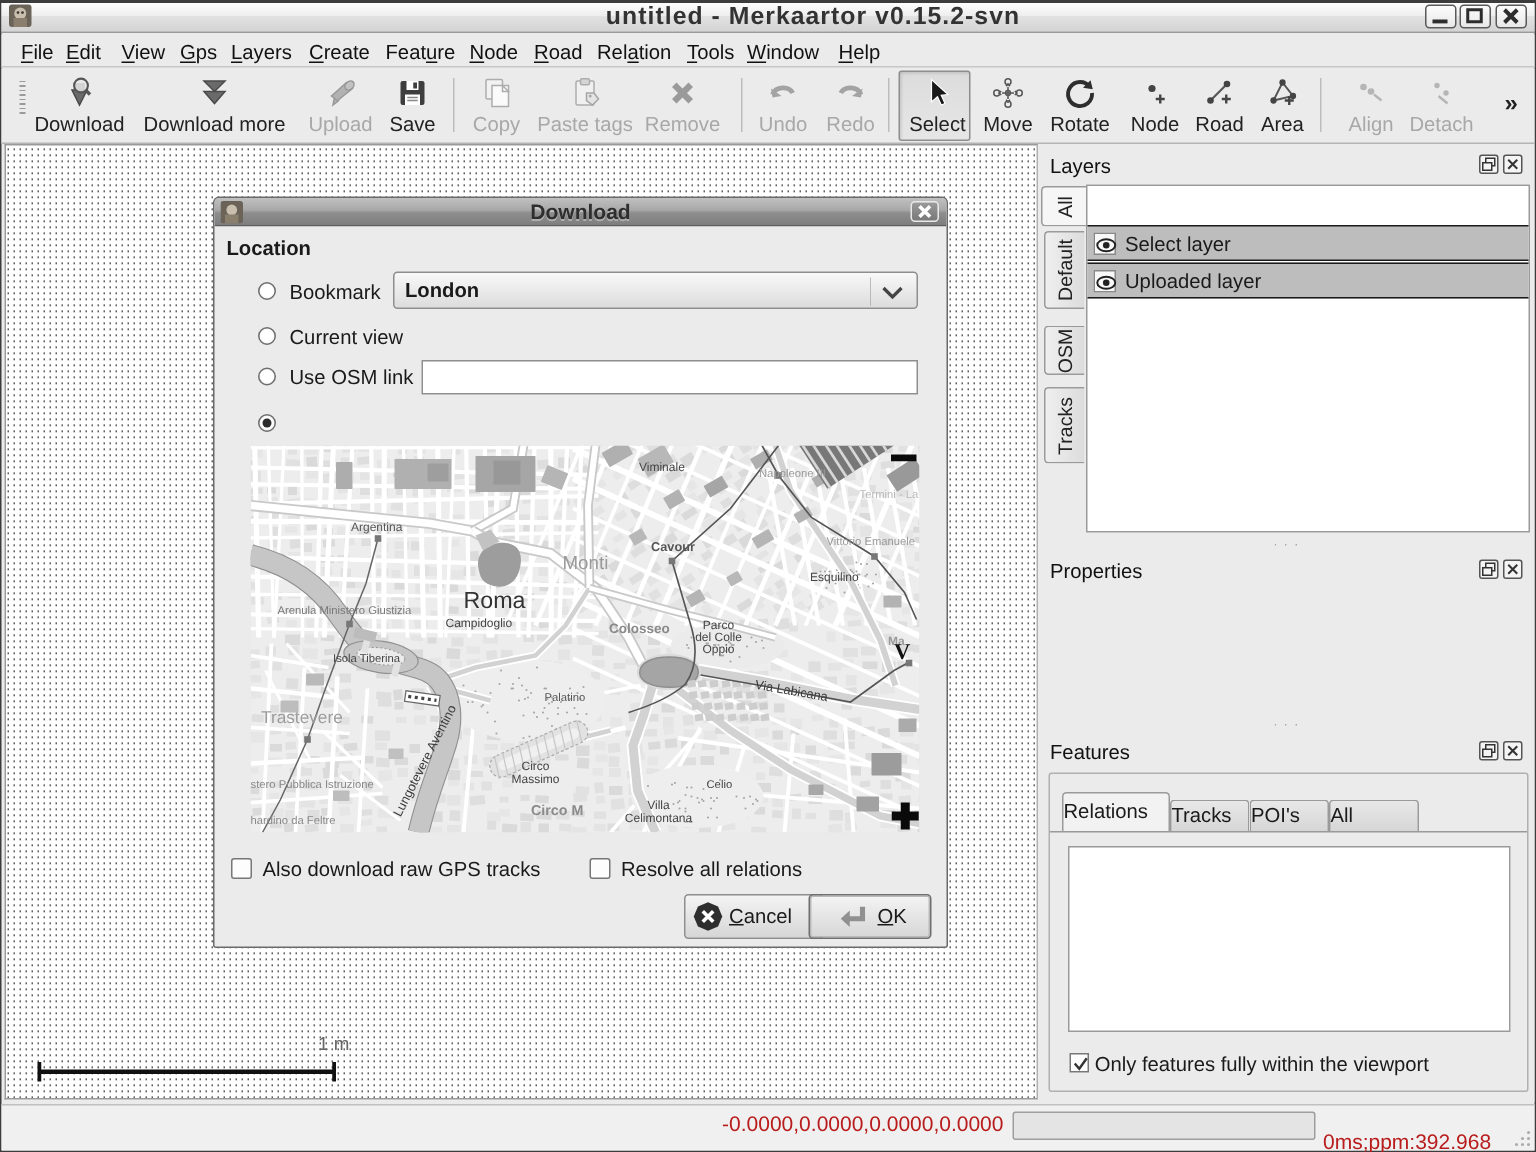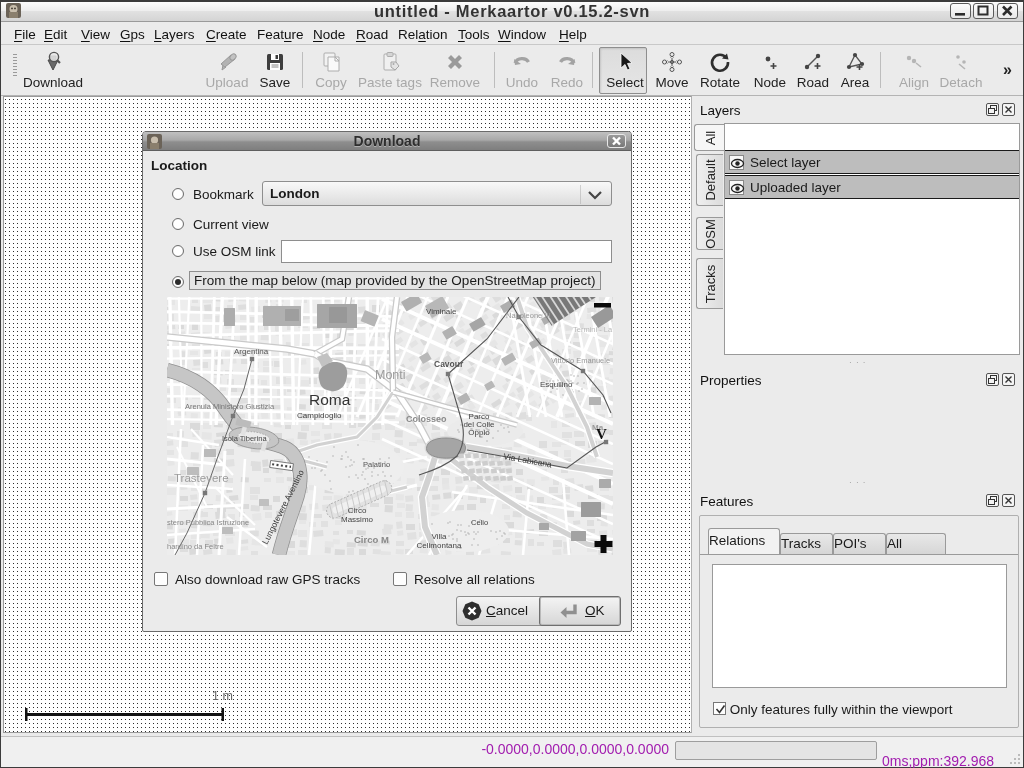--- a/index.html
+++ b/index.html
@@ -6,21 +6,21 @@
 html,body { width:1024px; height:768px; overflow:hidden; }
 body { font-family:"Liberation Sans", sans-serif; background:#ebebeb; position:relative; font-size:13px; color:#1a1a1a; }
 .abs { position:absolute; }
 
 
 #frame { position:absolute; inset:0; border:1px solid #3c3c3c; border-top:2px solid #3c3c3c; }
 
 
 #titlebar { position:absolute; left:1px; top:2px; right:1px; height:20px;
   background:linear-gradient(#fdfdfd,#eeeeee 45%,#e2e2e2 46%,#d4d4d4); 
-  border-bottom:1px solid #9a9a9a; }
+  border-bottom:1px solid #9a9a9a;padding-left:30px; }
 #titletext { position:absolute; width:100%; text-align:center; top:0px; font-weight:bold; font-size:16.5px; color:#333; letter-spacing:0.7px; }
 .winbtn { position:absolute; top:1px; width:21px; height:16px; border:1px solid #5a5a5a; border-radius:3px;
   background:linear-gradient(#fcfcfc,#e8e8e8); text-align:center; }
 .winbtn svg { display:block; margin:0 auto; }
 
 
 #menubar { position:absolute; left:1px; top:23px; right:1px; height:22px; background:#ebebeb; border-bottom:1px solid #c8c8c8;}
 #menubar span { position:absolute; top:4px; font-size:13.5px; color:#111; }
 #menubar u { text-decoration:underline; text-underline-offset:2px; }
 
@@ -57,21 +57,21 @@
 .eyebox { position:absolute; left:4px; top:4px; width:15px; height:15px; background:#f8f8f8; border:1px solid #888; }
 
 
 #featbox { position:absolute; left:5px; top:419px; width:320px; height:213px; border:1px solid #b0b0b0; border-radius:2px; background:#ebebeb; }
 .ftab { position:absolute; font-size:13.5px; text-align:left; border:1px solid #9a9a9a; border-bottom:none; border-radius:3px 3px 0 0; background:linear-gradient(#e8e8e8,#d6d6d6); }
 .ftab.sel { background:#f2f2f2; }
 #featlist { position:absolute; left:12px; top:48px; width:295px; height:124px; background:#fff; border:1px solid #9a9a9a; }
 .cb { width:13px; height:13px; border:1px solid #777; background:#fdfdfd; display:inline-block; vertical-align:-2px; }
 
 
-#statusbar { position:absolute; left:1px; right:1px; bottom:1px; height:31px; background:#f0f0f0; border-top:1px solid #c0c0c0; font-size:14px; color:#a21caf; }
+#statusbar { position:absolute; left:1px; right:1px; bottom:1px; height:31px; background:#f0f0f0; border-top:1px solid #c0c0c0; font-size:14px; color:#b91c1c; }
 #coords { position:absolute; right:354px; top:4px; }
 #progress { position:absolute; left:674px; top:4px; width:202px; height:19px; border:1px solid #9e9e9e; border-radius:2px; background:#e4e4e4; }
 #ppm { position:absolute; left:881px; top:4px;margin-top:12px; }
 
 
 #dialog { position:absolute; left:142px; top:131px; width:490px; height:501px;
   background:#ebebeb; border:1px solid #6a6a6a; border-radius:4px 4px 2px 2px;
   }
 #dtitle { position:absolute; left:0; top:0; width:100%; height:19px; border-radius:3px 3px 0 0;
   background:linear-gradient(#c0c0c0,#a8a8a8 45%,#8e8e8e 55%,#7e7e7e); border-bottom:1px solid #5f5f5f; }
@@ -134,20 +134,24 @@
 </div>
 
 <div id="toolbar">
   <div class="handle"></div>
   <div id="selbtn"></div>
   <div class="tb" style="left:17px;width:70px"><svg class="ic" width="24" height="24">
         <path d="M7 10 L17 10 L12 20 Z M9 10 L9 6 L15 6 L15 10" fill="#6a6a6a" stroke="#4a4a4a"></path>
         <circle cx="13" cy="7" r="4.6" fill="#e8e8e8" fill-opacity="0.85" stroke="#555" stroke-width="1.4"></circle>
         <line x1="16" y1="10" x2="19" y2="13" stroke="#555" stroke-width="2.2"></line>
       </svg>Download</div>
+  <div class="tb" style="left:93px;width:98px"><svg class="ic" width="24" height="24">
+        <path d="M5 4 L19 4 L12 11 Z" fill="#6a6a6a" stroke="#4a4a4a"></path>
+        <path d="M5 11 L19 11 L12 19 Z" fill="#6a6a6a" stroke="#4a4a4a"></path>
+      </svg>Download more</div>
   <div class="tb dis" style="left:201px;width:50px"><svg class="ic" width="24" height="24">
         <path d="M6 14 L16 5 L20 9 L10 17 Z M8 15 L7 20 L11 17" fill="#b2b2b2" stroke="#989898"></path>
         <ellipse cx="18" cy="7" rx="2.6" ry="3.4" transform="rotate(45 18 7)" fill="#c2c2c2" stroke="#989898"></ellipse>
       </svg>Upload</div>
   <div class="tb" style="left:254px;width:40px"><svg class="ic" width="24" height="24">
         <rect x="4" y="4" width="16" height="16" rx="1.5" fill="#3e3e3e"></rect>
         <rect x="8" y="4" width="8" height="6" fill="#fff"></rect>
         <rect x="12.5" y="5" width="2.5" height="4" fill="#3e3e3e"></rect>
         <rect x="7" y="13" width="10" height="7" fill="#fff"></rect>
         <line x1="8.5" y1="15" x2="15.5" y2="15" stroke="#888"></line>
@@ -359,21 +363,20 @@
         <line x1="0" y1="2" x2="0" y2="21" stroke="#aaa"></line>
         <path d="M9 9 L15 15 L21 9" fill="none" stroke="#444" stroke-width="2.2"></path>
       </svg>
   </div>
   <div class="radio" style="left:29px;top:86px"></div>
   <div class="dlabel" style="left:50px;top:85px">Current view</div>
   <div class="radio" style="left:29px;top:113px"></div>
   <div class="dlabel" style="left:50px;top:112px">Use OSM link</div>
   <div id="osminput"></div>
   <div class="radio on" style="left:29px;top:144px"></div>
-  <div id="fromlabel">From the map below (map provided by the OpenStreetMap project)</div>
   <div id="mapbox"><svg width="446" height="258" viewBox="0 0 446 258" font-family="Liberation Sans, sans-serif">
         <rect width="446" height="258" fill="#ededed"></rect>
         <rect x="0" y="2" width="8" height="6" fill="#e6e6e6" transform="rotate(0 0 2)"></rect>
         <rect x="25" y="1" width="6" height="5" fill="#e1e1e1" transform="rotate(0 25 1)"></rect>
         <rect x="36" y="-0" width="9" height="6" fill="#e6e6e6" transform="rotate(0 36 -0)"></rect>
         <rect x="46" y="-2" width="10" height="6" fill="#dadada" transform="rotate(4 46 -2)"></rect>
         <rect x="61" y="0" width="9" height="5" fill="#e1e1e1" transform="rotate(-6 61 0)"></rect>
         <rect x="72" y="0" width="10" height="4" fill="#e4e4e4" transform="rotate(4 72 0)"></rect>
         <rect x="84" y="-2" width="8" height="4" fill="#e1e1e1" transform="rotate(4 84 -2)"></rect>
         <rect x="98" y="1" width="6" height="5" fill="#e1e1e1" transform="rotate(-6 98 1)"></rect>

